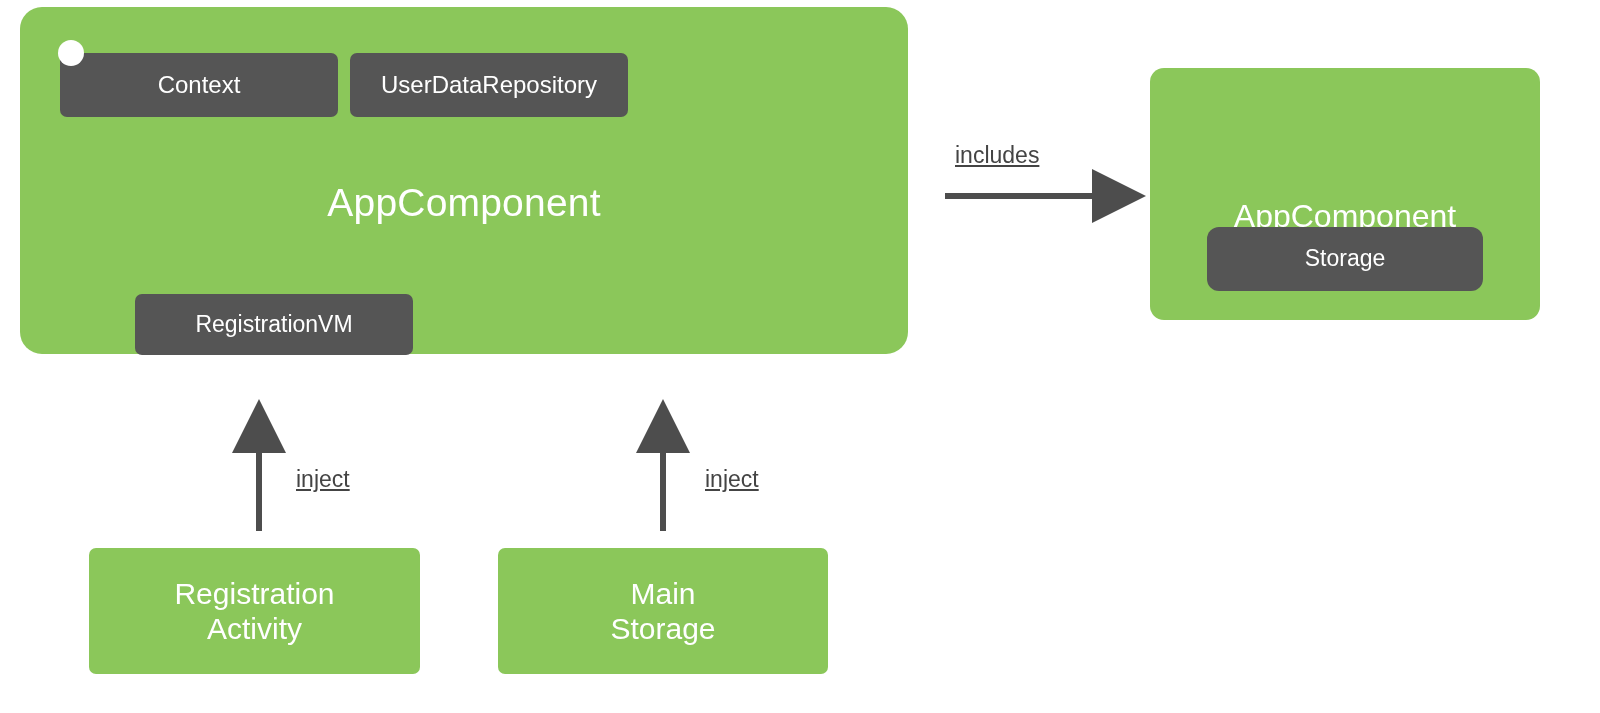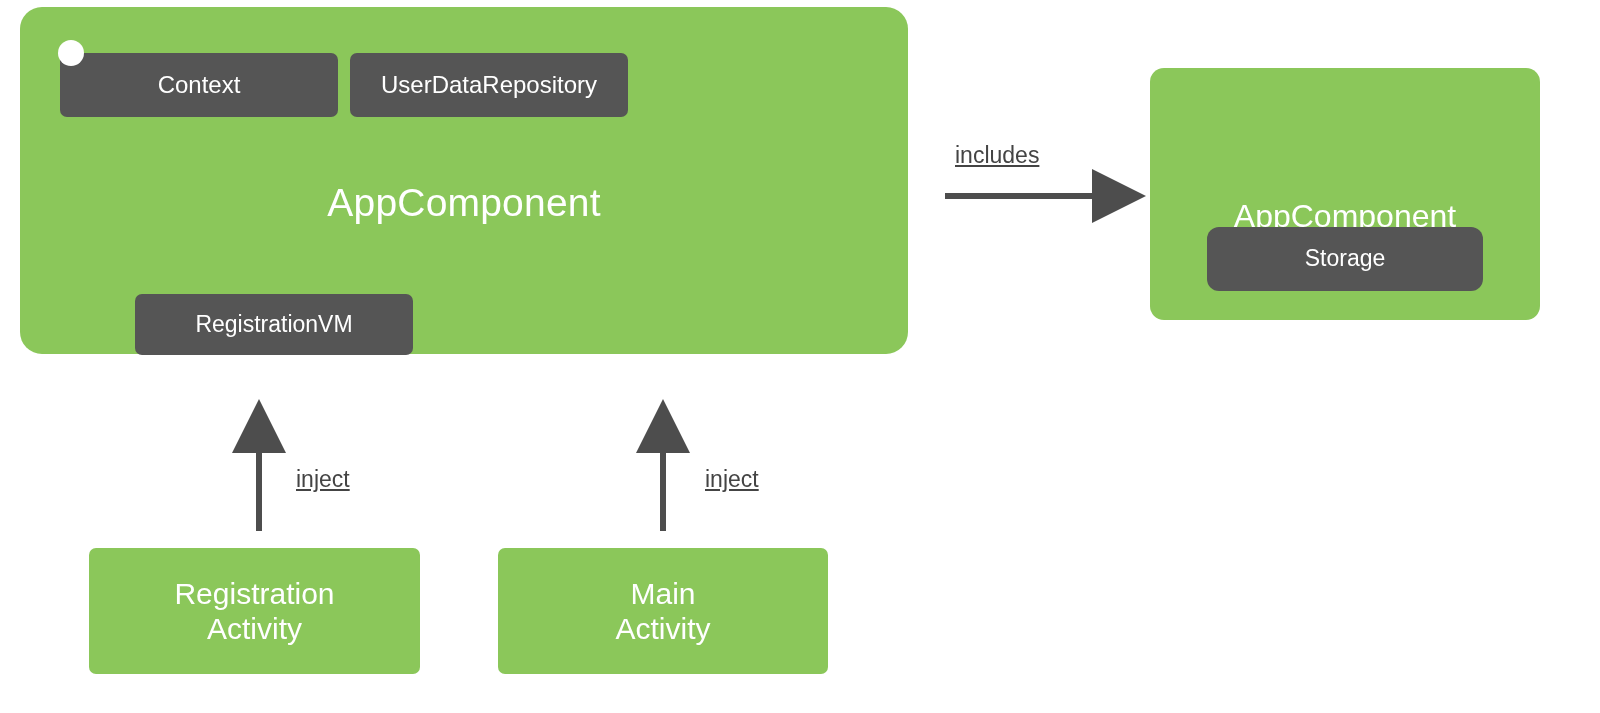--- a/index.html
+++ b/index.html
@@ -196,21 +196,21 @@
 
     <div id="storage-module-title">AppComponent</div>
 
     <div class="node dark" id="chip-storage">Storage</div>
   </div>
 
   <div class="node green activity" id="activity-registration">Registration
 Activity</div>
 
   <div class="node green activity" id="activity-main">Main
-Activity</div>
+Storage</div>
 
   <div class="edge-label" id="label-includes">includes</div>
 
   <div class="edge-label" id="label-inject-registration">inject</div>
 
   <div class="edge-label" id="label-inject-main">inject</div>
 
 </div>
 
 </body></html>

